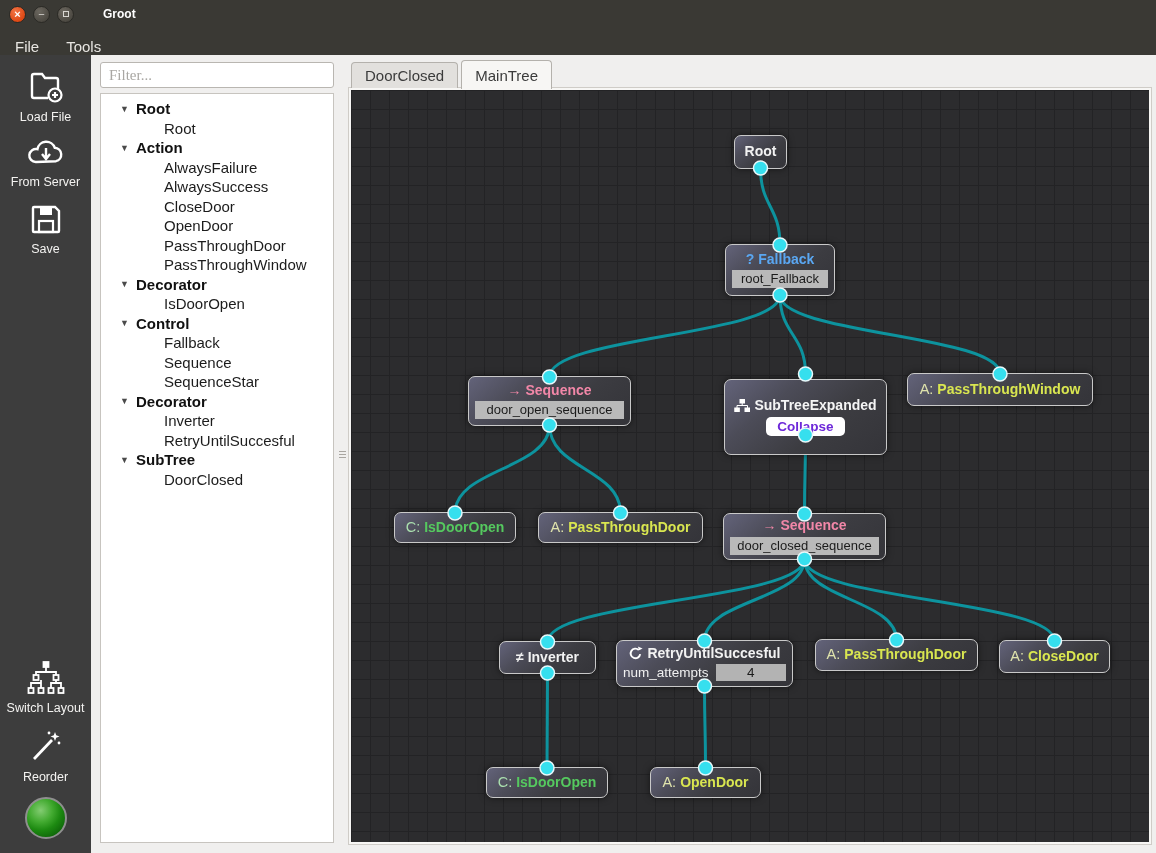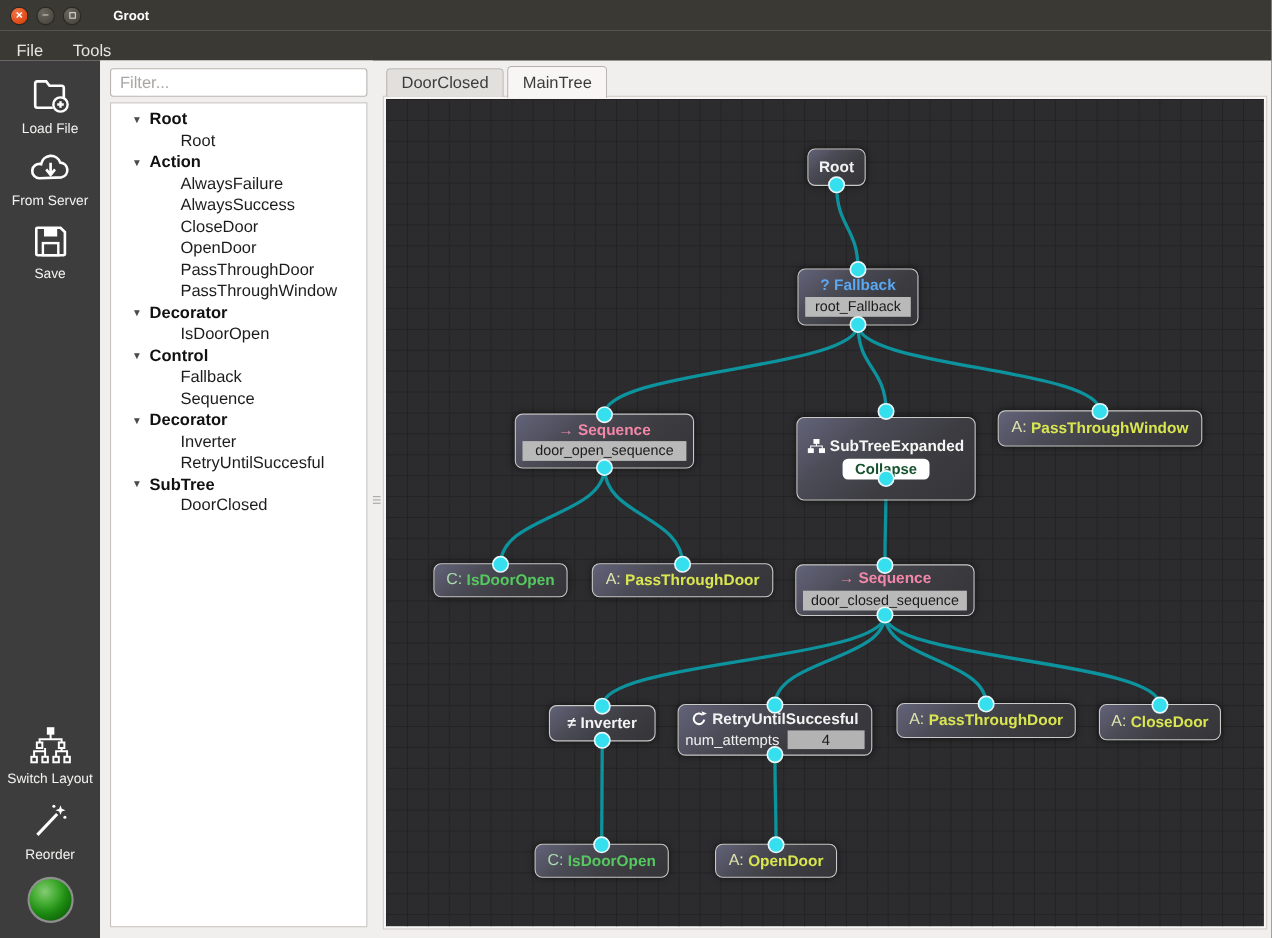--- a/index.html
+++ b/index.html
@@ -27,21 +27,21 @@
   .sidebar { width:91px; background:#3d3d3d; display:flex; flex-direction:column; align-items:center; padding-top:5px; flex:none; }
   .side-btn { display:flex; flex-direction:column; align-items:center; gap:4px; padding:6px 0 5px 0; width:100%; }
   .side-btn svg { display:block; }
   .side-label { color:#f4f3f1; font-size:12.5px; white-space:nowrap; }
   .spacer { flex:1; }
   .orb { width:42px; height:42px; border-radius:50%; border:2px solid #8f8f8f; margin:8px 0 14px 0;
          background:radial-gradient(circle at 36% 30%, #83cc72 0%, #43ab31 32%, #1d8a11 55%, #0a5a07 88%); }
   
   .palette { width:248px; flex:none; background:#f0efee; padding:7px 5px 10px 9px; display:flex; flex-direction:column; }
   .filter-input { width:100%; height:26px; border:1px solid #b9b6b1; border-radius:3px; background:#ffffff;
-                  font-size:15px; color:#737373; padding:0 8px; font-family:Liberation Sans, sans-serif; outline:none; }
+                  font-size:15px; color:#737373; padding:0 8px; font-family:Liberation Serif, serif; outline:none; }
   .filter-input::placeholder { color:#a9a7a3; }
   .palette-list { margin-top:5px; flex:1; background:#ffffff; border:1px solid #c7c4bf; padding-top:5px; overflow:hidden; }
   .cat-row { display:flex; align-items:center; height:19.5px; padding-left:19px; }
   .cat-arrow { color:#4a4a4a; font-size:9px; width:16px; }
   .cat-name { font-weight:bold; font-size:15px; color:#111; }
   .item-row { height:19.5px; padding-left:63px; font-size:15px; color:#1c1c1c; display:flex; align-items:center; }
   
   .splitter { width:7px; flex:none; display:flex; flex-direction:column; align-items:center; justify-content:center; gap:2px; }
   .splitter i { display:block; width:7px; height:1px; background:#a9a6a1; }
   
@@ -61,21 +61,21 @@
   
   .bt-node { position:absolute; border:1px solid #c9c9c9; border-radius:7px;
              background:linear-gradient(140deg, #63637a 0%, #4c4c58 30%, #3c3c41 62%, #343439 100%);
              box-shadow:0 0 7px rgba(0,0,0,0.55);
              display:flex; flex-direction:column; align-items:center; justify-content:center; gap:3px; padding:2px 6px; }
   .node-title { display:flex; align-items:center; gap:4px; font-size:14px; font-weight:bold; white-space:nowrap; line-height:1.1; }
   .node-icon { display:flex; align-items:center; font-weight:bold; }
   .node-prefix { font-weight:normal; font-size:14.5px; }
   .node-subtitle { background:#b9b9b9; color:#1b1b1b; font-size:13px; line-height:18px; padding:0 4px;
                    width:100%; text-align:center; white-space:nowrap; overflow:hidden; }
-  .node-button { background:#ffffff; color:#14532d; font-size:13.5px; font-weight:bold; padding:2px 11px; border-radius:5px; }
+  .node-button { background:#ffffff; color:#6d28d9; font-size:13.5px; font-weight:bold; padding:2px 11px; border-radius:5px; }
   .node-field { display:flex; align-items:center; gap:7px; width:100%; font-size:13.5px; color:#f0f0f0; white-space:nowrap; }
   .node-field .value-box { flex:1; background:#b3b3b3; color:#1b1b1b; text-align:center; line-height:17px; min-width:70px; }
 </style>
 </head>
 <body>
 
 <div class="titlebar">
   <div class="winbtns">
     <div class="winbtn close">×</div>
     <div class="winbtn min">−</div>
@@ -177,20 +177,21 @@
           <span class="cat-arrow">▼</span>
           <span class="cat-name">Decorator</span>
         </div>
         <div class="item-row">IsDoorOpen</div>
         <div class="cat-row">
           <span class="cat-arrow">▼</span>
           <span class="cat-name">Control</span>
         </div>
         <div class="item-row">Fallback</div>
         <div class="item-row">Sequence</div>
+        <div class="item-row">SequenceStar</div>
         <div class="cat-row">
           <span class="cat-arrow">▼</span>
           <span class="cat-name">Decorator</span>
         </div>
         <div class="item-row">Inverter</div>
         <div class="item-row">RetryUntilSuccesful</div>
         <div class="cat-row">
           <span class="cat-arrow">▼</span>
           <span class="cat-name">SubTree</span>
         </div>

